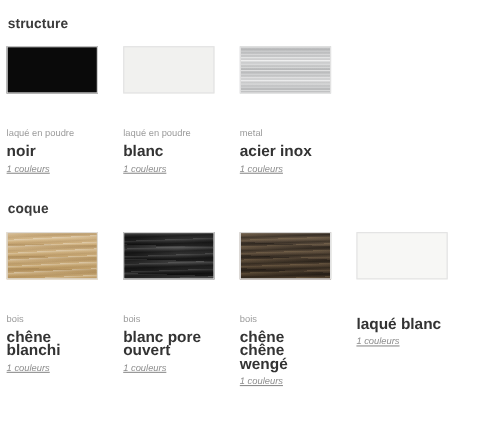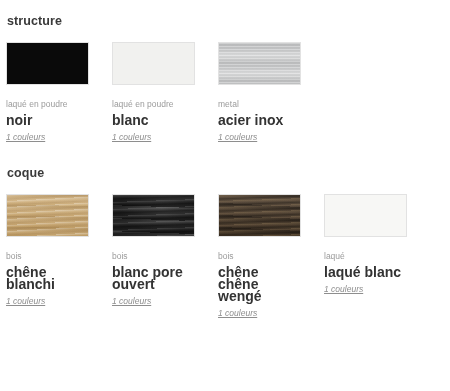--- a/index.html
+++ b/index.html
@@ -55,21 +55,21 @@
     box-sizing: border-box;
     display: block;
     position: relative;
     overflow: hidden;
   }
   .swatch-thumb .tex {
     position: absolute;
     top: 0; left: 0; right: 0; bottom: 0;
   }
 
-  .swatch-meta { padding-top: 13px; }
+  .swatch-meta { padding-top: 30px; }
   .meta-category {
     font-size: 8.5px;
     color: #9b9b9b;
     line-height: 12px;
     font-weight: normal;
     white-space: nowrap;
   }
   .meta-name {
     font-size: 14px;
     font-weight: bold;
@@ -230,21 +230,20 @@
           <div class="meta-name">chêne chêne wengé</div>
           <a class="meta-link">1 couleurs</a>
         </div>
       </div>
 
       <div class="swatch-card">
         <div class="swatch-thumb" style="background-color: rgb(247, 247, 245);">
           <div class="tex tex-flat"></div>
         </div>
         <div class="swatch-meta">
-          <div class="meta-category">laqué</div>
           <div class="meta-name">laqué blanc</div>
           <a class="meta-link">1 couleurs</a>
         </div>
       </div>
 
     </div>
   </div>
 
 </div>
 

